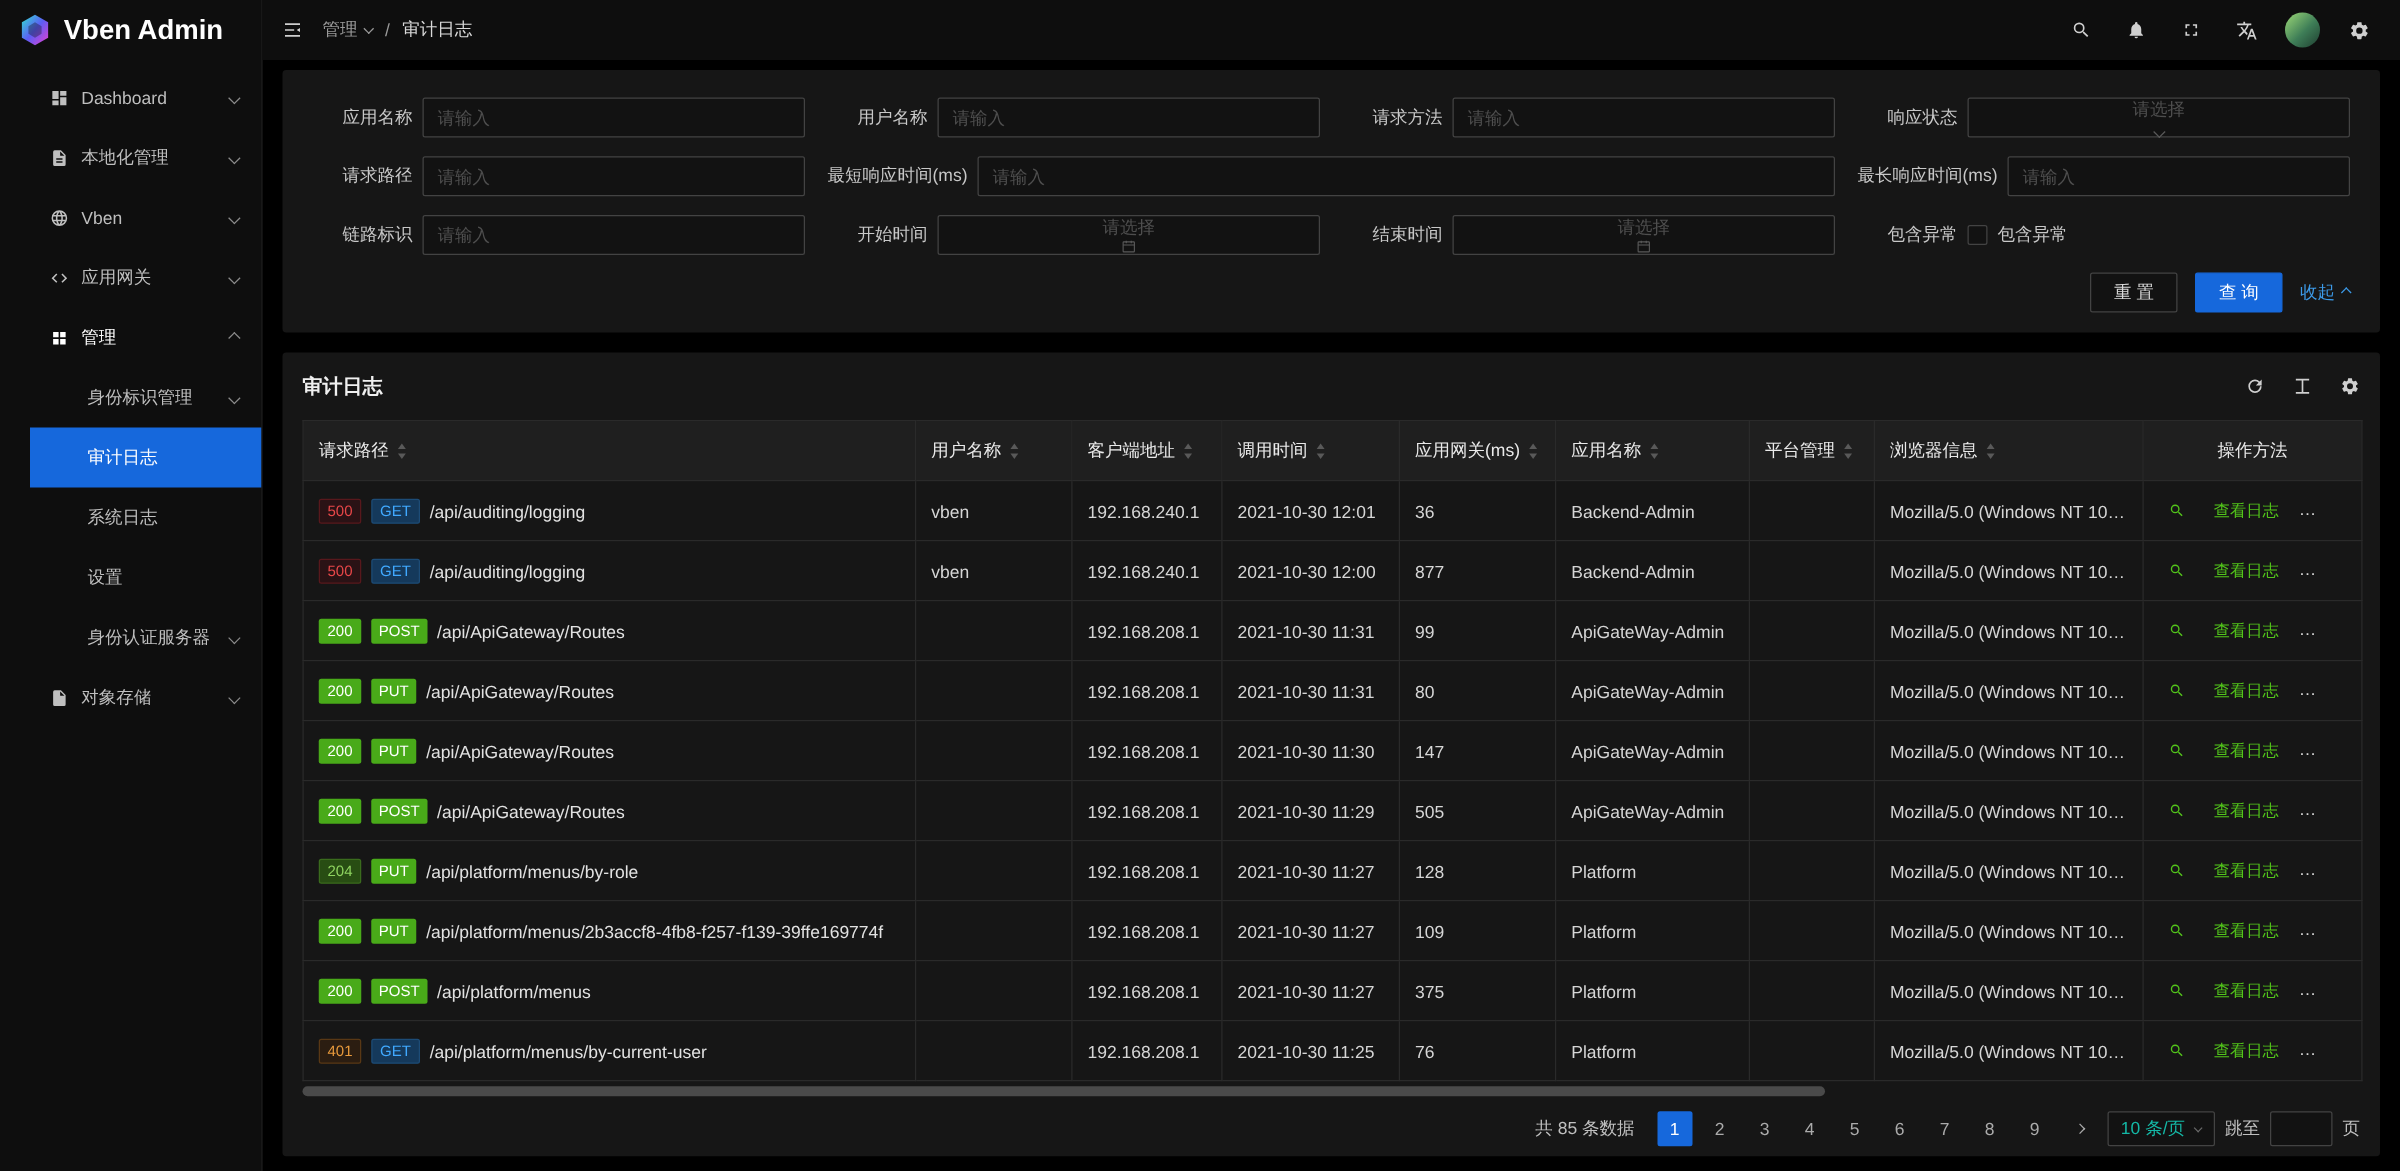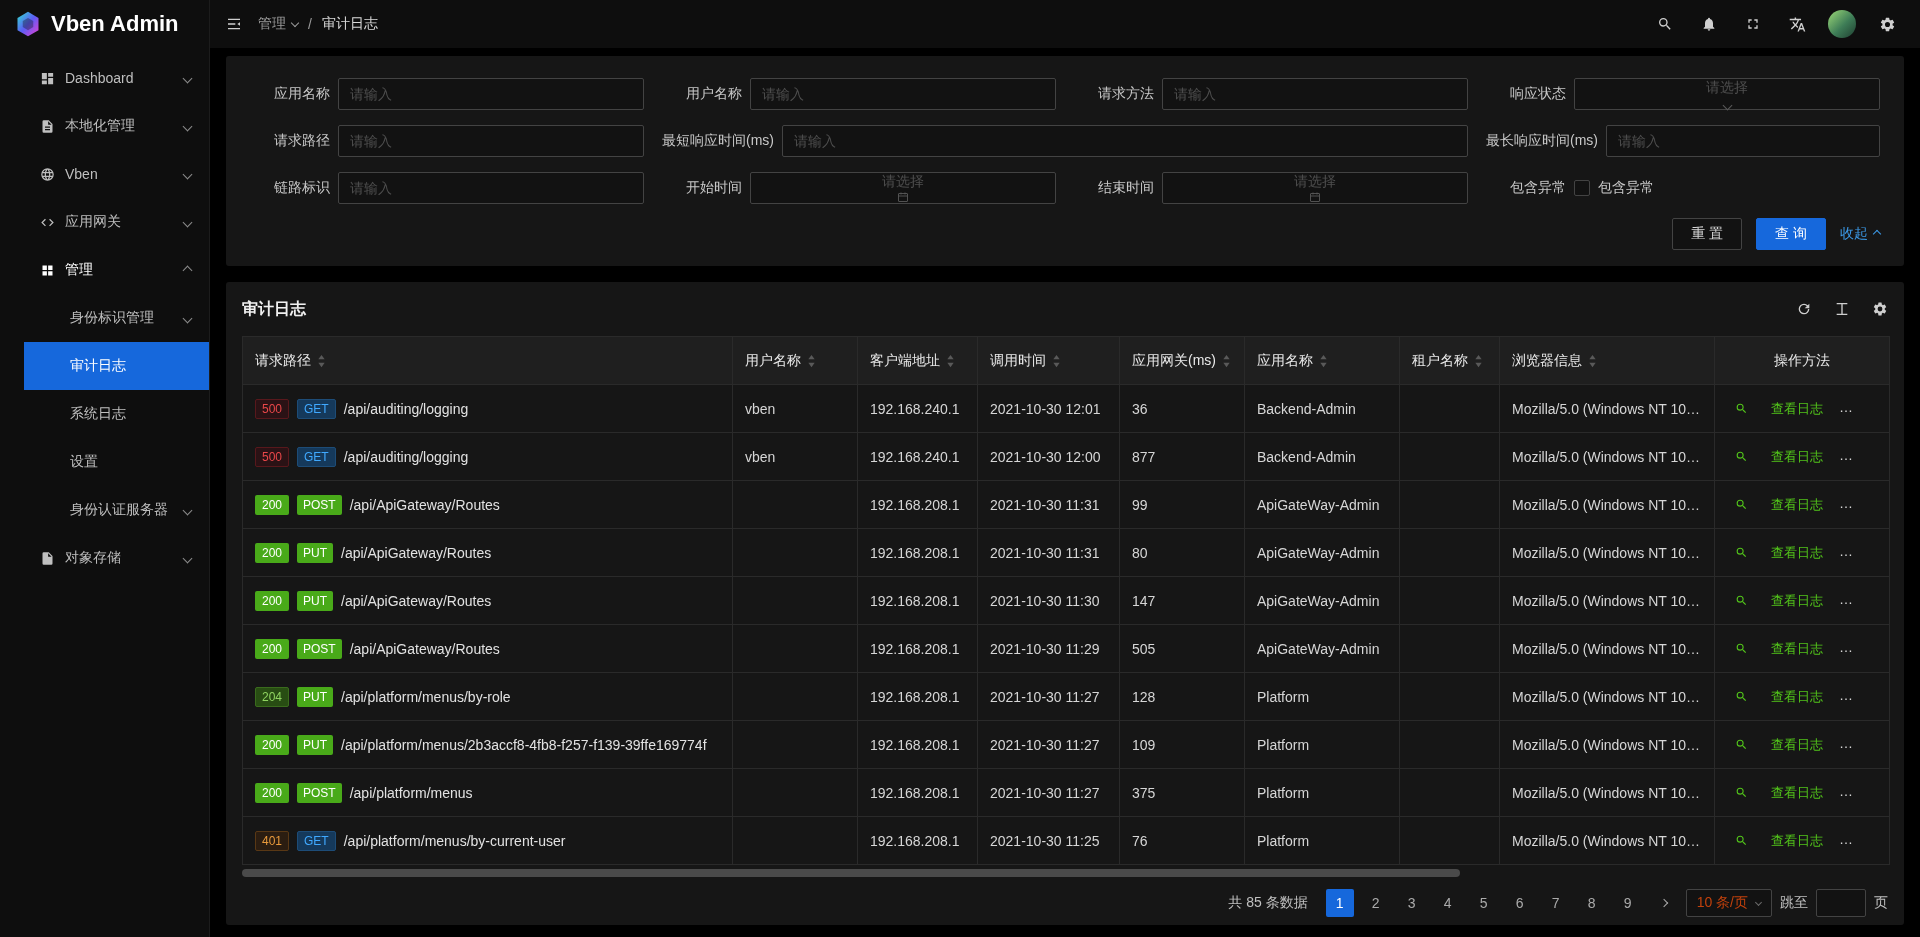--- a/index.html
+++ b/index.html
@@ -91,21 +91,21 @@
 
   .hscroll { height:10px; margin:4px 0 0; flex:0 0 auto; }
   .hthumb { width:74%; height:8px; border-radius:4px; background:#4a4a4a; cursor:pointer; }
 
   .pagination { display:flex; align-items:center; justify-content:flex-end; gap:8px; padding:10px 0 14px; color:#ababab; flex:0 0 auto; }
   .total { margin-right:10px; color:#c0c0c0; }
   .page { min-width:28px; height:28px; line-height:28px; text-align:center; border-radius:2px; cursor:pointer; }
   .page.active { background:#1668dc; color:#fff; }
   .pg-next { width:28px; height:28px; display:flex; align-items:center; justify-content:center; cursor:pointer; color:#ababab; }
   .pg-next .cr { width:6px; height:6px; }
-  .size-sel { height:28px; border:1px solid #434343; background:#121212; border-radius:2px; display:flex; align-items:center; gap:8px; padding:0 10px; cursor:pointer; color:#c2410c; }
+  .size-sel { height:28px; border:1px solid #434343; background:#121212; border-radius:2px; display:flex; align-items:center; gap:8px; padding:0 10px; cursor:pointer; color:#14b8a6; }
   .size-sel .cd { width:5px; height:5px; color:#6a6a6a; margin-top:-2px; }
   .jump-label { color:#c0c0c0; }
   .jump-input { width:50px; height:28px; background:#121212; border:1px solid #434343; border-radius:2px; color:#d9d9d9; padding:0 8px; outline:none; font-family:inherit; }
 </style>
 </head>
 <body>
 
 <aside class="sidebar">
   <div class="logo">
     <svg width="28" height="28" viewBox="0 0 32 32">
@@ -394,21 +394,21 @@
                 <span class="th-in">
                   <span>应用名称</span>
                   <svg class="sort" width="9" height="14" viewBox="0 0 10 16">
                     <path d="M5 1l3.6 5H1.4z" fill="#595959"></path>
                     <path d="M5 15l3.6-5H1.4z" fill="#595959"></path>
                   </svg>
                 </span>
               </th>
             <th>
                 <span class="th-in">
-                  <span>租户名称</span>
+                  <span>平台管理</span>
                   <svg class="sort" width="9" height="14" viewBox="0 0 10 16">
                     <path d="M5 1l3.6 5H1.4z" fill="#595959"></path>
                     <path d="M5 15l3.6-5H1.4z" fill="#595959"></path>
                   </svg>
                 </span>
               </th>
             <th>
                 <span class="th-in">
                   <span>浏览器信息</span>
                   <svg class="sort" width="9" height="14" viewBox="0 0 10 16">

